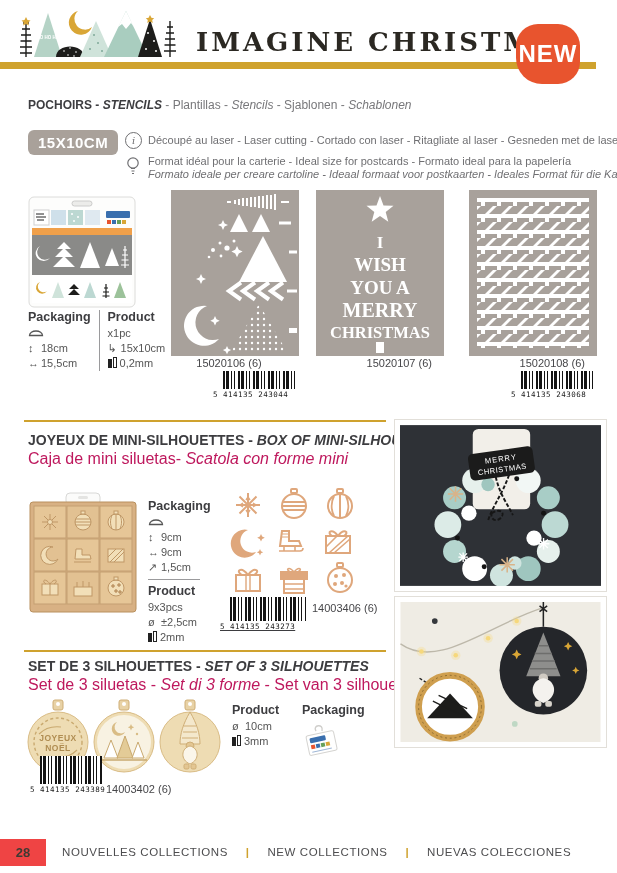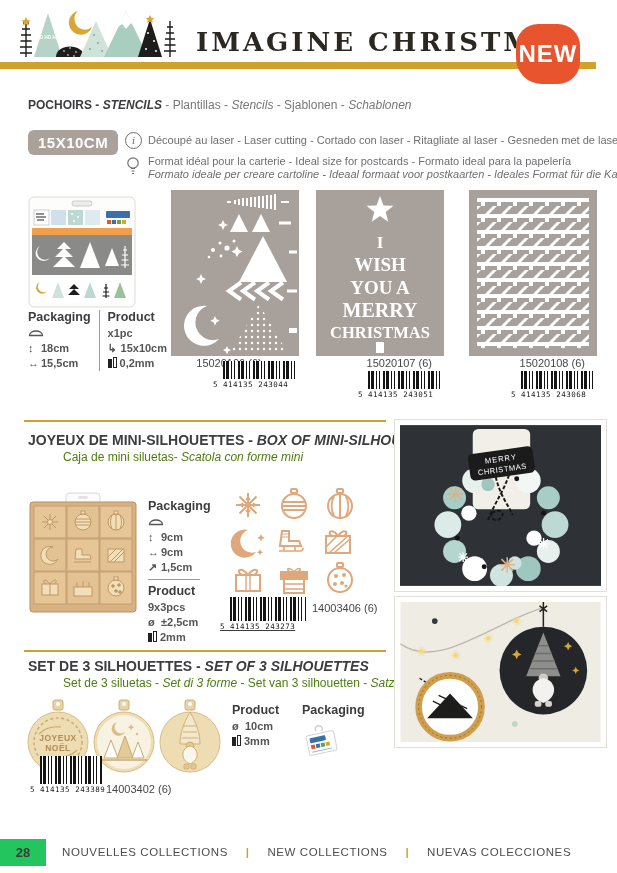--- a/index.html
+++ b/index.html
@@ -12,51 +12,51 @@
   .page-title{font-family:"DejaVu Serif",serif;font-weight:700;font-size:26px;
               letter-spacing:3px;color:#2b2822;white-space:nowrap;}
   .new-badge{background:#e8542e;border-radius:22px 22px 22px 26px;color:#fff;
              display:flex;align-items:center;justify-content:center;
              font-weight:700;font-size:24px;letter-spacing:1px;}
 
   
   .sec-title{font-size:12px;font-weight:700;color:#3d3d40;white-space:nowrap;}
   .sec-title .it{font-style:italic;}
   .sec-title .lite{font-weight:400;color:#77777a;}
-  .sub{font-size:12px;color:#4d7c0f;white-space:nowrap;margin-left:35px;}
+  .sub{font-size:16px;color:#be185d;white-space:nowrap;}
   .sub .it{font-style:italic;}
   .note{font-size:11px;color:#6f6f72;white-space:nowrap;}
   .size-badge{background:#a9a19a;color:#fff;font-weight:700;font-size:15px;
               padding:4px 10px;border-radius:6px;letter-spacing:0.5px;}
   .info-circle{display:inline-flex;width:15px;height:15px;border:1.2px solid #6f6f72;
                border-radius:50%;align-items:center;justify-content:center;
                font-family:"DejaVu Serif",serif;font-style:italic;font-size:10px;color:#6f6f72;}
 
   
   .info-label{font-weight:700;font-size:12.5px;color:#3d3d40;margin-bottom:2px;}
-  .info-row{font-size:11px;color:#555;line-height:15px;white-space:nowrap;font-weight:bold;}
+  .info-row{font-size:11px;color:#555;line-height:15px;white-space:nowrap;}
   .mi{display:inline-block;width:13px;color:#555;font-size:11px;}
   .vdiv{width:1px;background:#9a9a9c;margin:0 8px;}
   .hdivider{border:none;border-top:1px solid #9a9a9c;margin:4px 0;width:52px;}
   .th-icon{display:inline-block;width:4px;height:9px;background:#222;margin-right:1px;vertical-align:-1px;}
   .th-icon2{display:inline-block;width:2px;height:9px;border:1px solid #222;margin-right:3px;vertical-align:-1px;}
 
   
   .stencil-card{width:128px;height:166px;background:#a8a19b;}
   .code{font-size:11px;color:#464649;white-space:nowrap;}
   .bars{height:18px;background:repeating-linear-gradient(90deg,#141414 0 2px,#fff 2px 3px,
         #141414 3px 6px,#fff 6px 8px,#141414 8px 9px,#fff 9px 11px,#141414 11px 12px,#fff 12px 15px);}
   .digits{font-family:"DejaVu Sans Mono",monospace;font-size:7.5px;color:#1a1a1a;
           letter-spacing:0.5px;white-space:nowrap;margin-top:1px;}
   .photo{background:#fff;border:1px solid #e2dfd9;padding:5px;box-sizing:border-box;}
 
   .gold-line{height:2px;background:#cfa22e;}
 
   
-  .page-box{background:#22c55e;display:flex;align-items:center;justify-content:center;
+  .page-box{background:#ef4444;display:flex;align-items:center;justify-content:center;
             font-weight:700;font-size:13px;color:#3e3a33;}
   .nav{font-size:11.5px;color:#4d4d4f;letter-spacing:0.6px;white-space:nowrap;}
   .nav .sep{color:#cfa22e;font-weight:700;margin:0 14px;}
 </style>
 </head>
 <body>
 
 <div class="page">
 
   <div class="abs gold-bar" style="left:0;top:62px;width:596px;"></div>
@@ -206,30 +206,26 @@
     <defs>
       <pattern id="hs" width="16" height="16" patternUnits="userSpaceOnUse">
         <path fill="#fff" d="M0 8 L8 0 H12 L4 8 H8 V12 H0 Z M8 8 H16 V16 H12 V12 H8 Z"></path>
       </pattern>
     </defs>
     <rect width="128" height="166" fill="#a8a19b"></rect>
     <rect x="8" y="8" width="112" height="150" fill="url(#hs)"></rect>
   </svg>
 
   <div class="abs code" style="left:171px;top:357px;width:116px;text-align:center;">15020106 (6)</div>
-  <div class="abs" style="left:213px;top:361px;">
+  <div class="abs" style="left:213px;top:371px;">
     <div class="bars" style="width:72px;margin-left:10px;"></div>
     <div class="digits">5 414135 243044</div>
   </div>
 
   <div class="abs code" style="left:316px;top:357px;width:116px;text-align:right;">15020107 (6)</div>
-  <div class="abs" style="left:358px;top:371px;">
-    <div class="bars" style="width:72px;margin-left:10px;"></div>
-    <div class="digits">5 414135 243051</div>
-  </div>
 
   <div class="abs code" style="left:469px;top:357px;width:116px;text-align:right;">15020108 (6)</div>
   <div class="abs" style="left:511px;top:371px;">
     <div class="bars" style="width:72px;margin-left:10px;"></div>
     <div class="digits">5 414135 243068</div>
   </div>
 
   <div class="abs" style="left:28px;top:310px;display:flex;">
     <div>
       <div class="info-label">Packaging</div>

